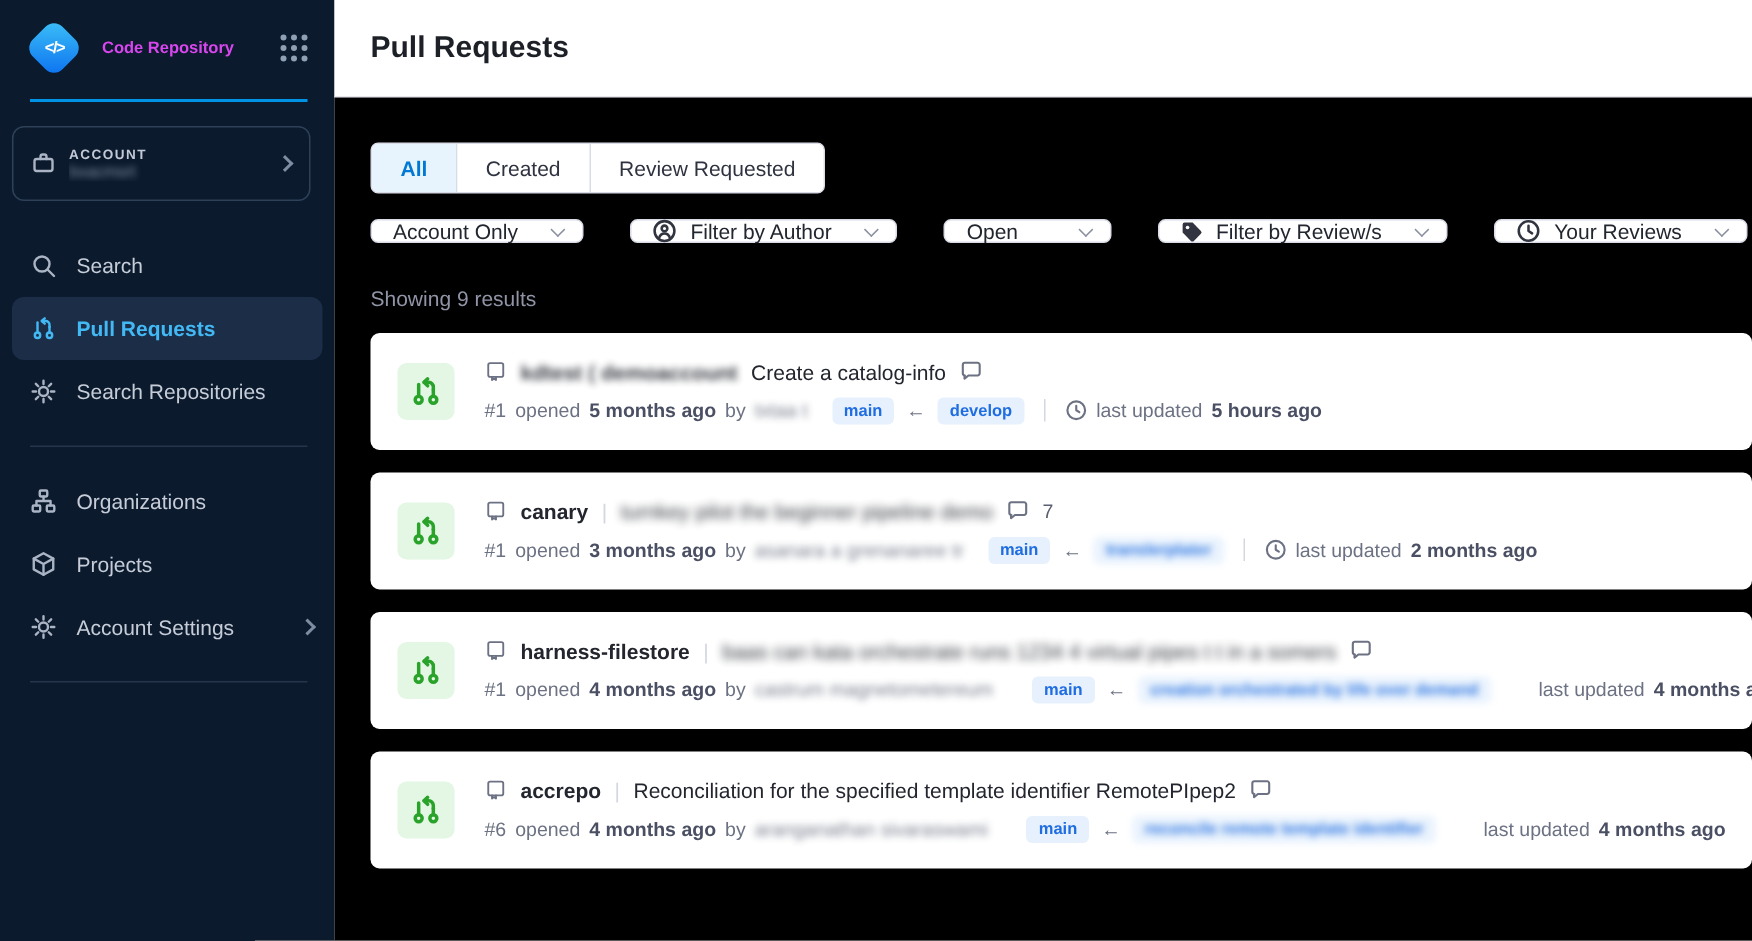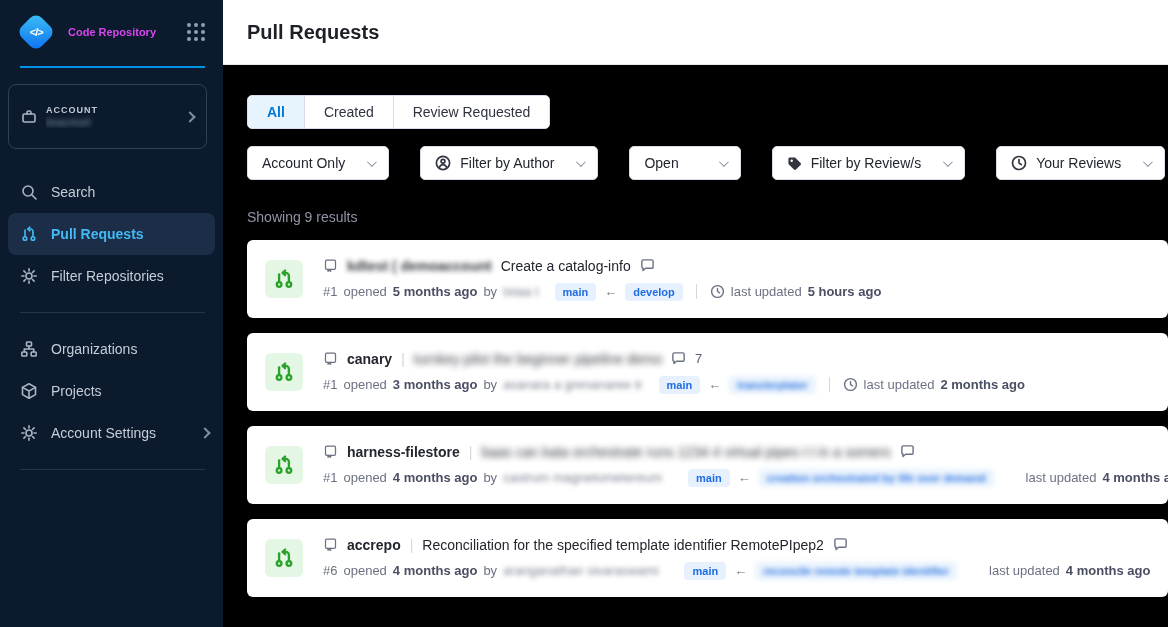--- a/index.html
+++ b/index.html
@@ -11,21 +11,21 @@
   .logo-row { display:flex; align-items:center; padding:14px 18px 12px 20px; }
   .logo-diamond { width:28px; height:28px; border-radius:8px; transform:rotate(45deg);
     background:linear-gradient(135deg,#3ec2f7,#0a6ff0); display:flex; align-items:center; justify-content:center; margin:4px 6px 4px 2px; }
   .logo-diamond span { transform:rotate(-45deg); color:#fff; font-weight:bold; font-size:11px; letter-spacing:-1px; }
   .logo-title { color:#d946ef; font-weight:700; font-size:11px; margin-left:12px; flex:1; }
   .grid-icon { display:grid; grid-template-columns:repeat(3,4px); grid-gap:3px; }
   .grid-icon i { width:4px; height:4px; border-radius:50%; background:#8fa0b5; }
   .brand-underline { height:2px; background:#0092e4; margin:4px 18px 0 20px; }
 
   .account-box { margin:16px 16px 0 8px; border:1px solid #2e4158; border-radius:8px; padding:8px 12px;
-    display:flex; align-items:center; height:65px; }
+    display:flex; align-items:center; height:50px; }
   .account-texts { flex:1; margin-left:9px; overflow:hidden; }
   .account-label { color:#c3cad6; font-size:9px; font-weight:700; letter-spacing:1px; }
   .account-name { color:#93a0b4; font-size:11px; margin-top:1px; }
   .chev { width:8px; height:8px; border-right:2px solid #7f8da2; border-top:2px solid #7f8da2; transform:rotate(45deg); }
 
   .nav { margin-top:22px; }
   .nav-item { display:flex; align-items:center; height:42px; padding:0 14px 0 20px; color:#c6cdd8; font-size:14px; cursor:pointer; }
   .nav-item .ic { width:18px; height:18px; margin-right:13px; flex:0 0 18px; display:flex; align-items:center; justify-content:center; }
   .nav-item.active { background:#1c2e47; border-radius:8px; margin:0 8px; padding:0 6px 0 12px; color:#42b9f5; font-weight:700; }
   .nav-item .spacer { flex:1; }
@@ -39,21 +39,21 @@
   .page-title { font-size:20px; font-weight:700; color:#1d2026; }
   .content { flex:1; padding:30px 0 0 24px; background:#000000; }
 
   .tabs { display:inline-flex; border:1px solid #d9dbe6; border-radius:5px; overflow:hidden; background:#fff; }
   .tab { padding:8px 19px; font-size:14px; color:#2f3340; border-right:1px solid #d9dbe6; cursor:pointer; background:#fff; }
   .tab:last-child { border-right:none; }
   .tab.active { background:#e8f4fd; color:#0278d5; font-weight:700; }
 
   .filters { display:flex; gap:31px; margin-top:17px; }
   .filter-btn { display:inline-flex; align-items:center; background:#fff; border:1px solid #d9dbe6; border-radius:5px;
-    height:34px; padding:0 14px; font-size:14px; color:#22262f; font-weight:500; cursor:pointer; }
+    height:16px; padding:0 14px; font-size:14px; color:#22262f; font-weight:500; cursor:pointer; }
   .filter-btn .fic { margin-right:9px; display:flex; }
   .filter-btn .dchev { width:7px; height:7px; border-right:1.7px solid #8b90a0; border-bottom:1.7px solid #8b90a0; transform:rotate(45deg) translateY(-2px); margin-left:22px; }
   .filter-btn.narrow .dchev { margin-left:40px; }
 
   .results { color:#9094a6; font-size:14px; margin-top:29px; }
 
   .pr-card { background:#fff; border-radius:6px; margin-top:15px; height:78px; display:flex; align-items:center; padding:0 18px; box-shadow:0 1px 2px rgba(40,50,80,.04); }
   .pr-card:first-of-type { margin-top:23px; }
   .pr-state { width:38px; height:38px; border-radius:6px; background:#e4f6e4; display:flex; align-items:center; justify-content:center; flex:0 0 38px; }
   .pr-body { margin-left:20px; min-width:0; flex:1; }
@@ -131,21 +131,21 @@
       </span>
       <span>Pull Requests</span>
     </div>
     <div class="nav-item">
       <span class="ic">
         <svg class="sico" width="18" height="18" viewBox="0 0 18 18">
             <circle cx="9" cy="9" r="3"></circle>
             <path d="M9 1.8v2.2M9 14v2.2M1.8 9H4M14 9h2.2M3.9 3.9l1.6 1.6M12.5 12.5l1.6 1.6M14.1 3.9l-1.6 1.6M5.5 12.5l-1.6 1.6"></path>
           </svg>
       </span>
-      <span>Filter Repositories</span>
+      <span>Search Repositories</span>
     </div>
 
     <div class="side-divider"></div>
 
     <div class="nav-item">
       <span class="ic">
         <svg class="sico" width="18" height="18" viewBox="0 0 18 18">
             <rect x="6.5" y="2" width="5" height="4" rx="0.8"></rect>
             <rect x="1.8" y="12" width="5" height="4" rx="0.8"></rect>
             <rect x="11.2" y="12" width="5" height="4" rx="0.8"></rect>

